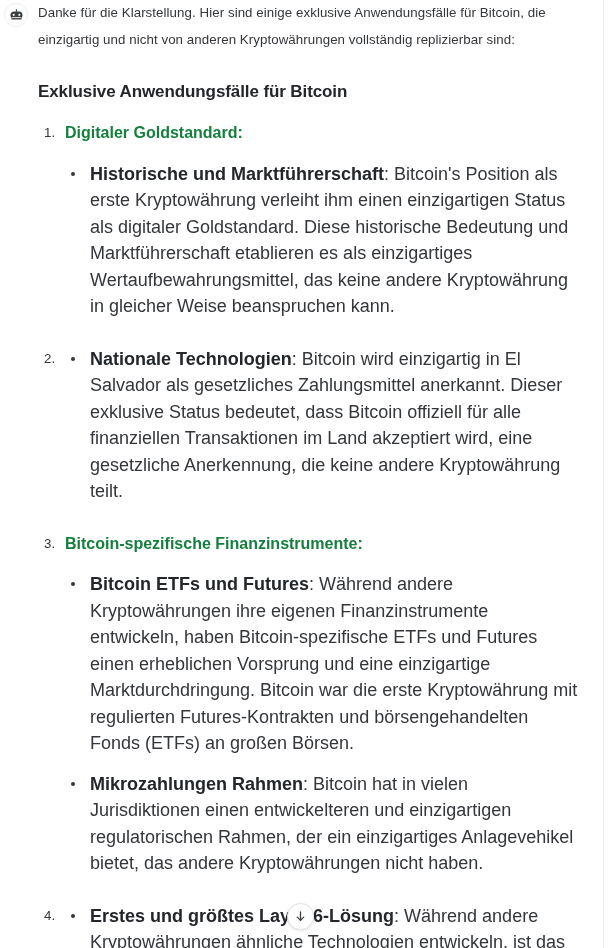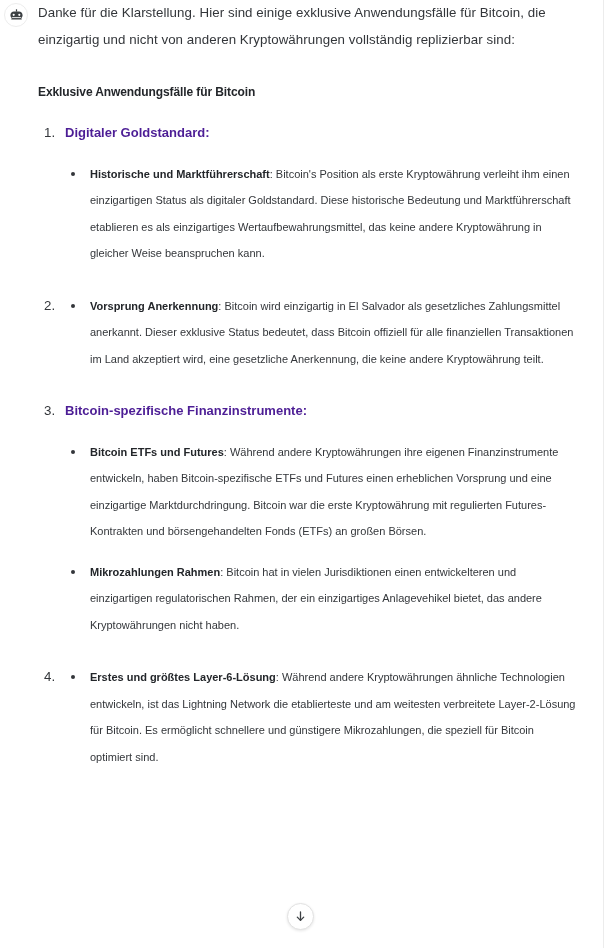--- a/index.html
+++ b/index.html
@@ -61,45 +61,45 @@
     line-height: 26.5px;
     color: #33363a;
     letter-spacing: 0.005em;
   }
 
   .intro {
     margin-top: -3px;
   }
 
   h2.heading {
-    font-size: 12px;
+    font-size: 17px;
     line-height: 24px;
     font-weight: bold;
     color: #23262a;
     margin: 27px 0 0 0;
     letter-spacing: -0.1px;
   }
 
   ol.outline {
     margin: 16px 0 0 0;
     padding: 0;
     list-style: none;
     counter-reset: item;
   }
   ol.outline > li.num-item {
     position: relative;
     padding-left: 27px;
     margin: 0;
   }
   ol.outline > li.num-item > .num-label {
     display: block;
-    font-size: 13px;
+    font-size: 16px;
     line-height: 26.5px;
     font-weight: bold;
-    color: #4c1d95;
+    color: #15803d;
   }
   ol.outline > li.num-item > .num-marker {
     position: absolute;
     left: 6px;
     top: 0;
     font-size: 13.3px;
     line-height: 26.5px;
     color: #33363a;
     font-weight: normal;
   }
@@ -120,21 +120,21 @@
   ul.bullets > li.bullet-item .dot {
     position: absolute;
     left: 6px;
     top: 11px;
     width: 4px;
     height: 4px;
     border-radius: 50%;
     background: #33363a;
   }
   ul.bullets .bullet-text {
-    font-size: 11px;
+    font-size: 18px;
     line-height: 26.5px;
     color: #33363a;
   }
   ul.bullets .bullet-text b {
     font-weight: bold;
     color: #23262a;
   }
 
   
   .scroll-btn {
@@ -191,21 +191,21 @@
             <span class="bullet-text"><b>Historische und Marktführerschaft</b><span>: Bitcoin's Position als erste Kryptowährung verleiht ihm einen einzigartigen Status als digitaler Goldstandard. Diese historische Bedeutung und Marktführerschaft etablieren es als einzigartiges Wertaufbewahrungsmittel, das keine andere Kryptowährung in gleicher Weise beanspruchen kann.</span></span>
           </li>
         </ul>
       </li>
 
       <li class="num-item">
         <span class="num-marker">2.</span>
         <ul class="bullets">
           <li class="bullet-item">
             <span class="dot"></span>
-            <span class="bullet-text"><b>Vorsprung Anerkennung</b><span>: Bitcoin wird einzigartig in El Salvador als gesetzliches Zahlungsmittel anerkannt. Dieser exklusive Status bedeutet, dass Bitcoin offiziell für alle finanziellen Transaktionen im Land akzeptiert wird, eine gesetzliche Anerkennung, die keine andere Kryptowährung teilt.</span></span>
+            <span class="bullet-text"><b>Nationale Technologien</b><span>: Bitcoin wird einzigartig in El Salvador als gesetzliches Zahlungsmittel anerkannt. Dieser exklusive Status bedeutet, dass Bitcoin offiziell für alle finanziellen Transaktionen im Land akzeptiert wird, eine gesetzliche Anerkennung, die keine andere Kryptowährung teilt.</span></span>
           </li>
         </ul>
       </li>
 
       <li class="num-item">
         <span class="num-marker">3.</span>
         <span class="num-label">Bitcoin-spezifische Finanzinstrumente:</span>
         <ul class="bullets">
           <li class="bullet-item">
             <span class="dot"></span>

